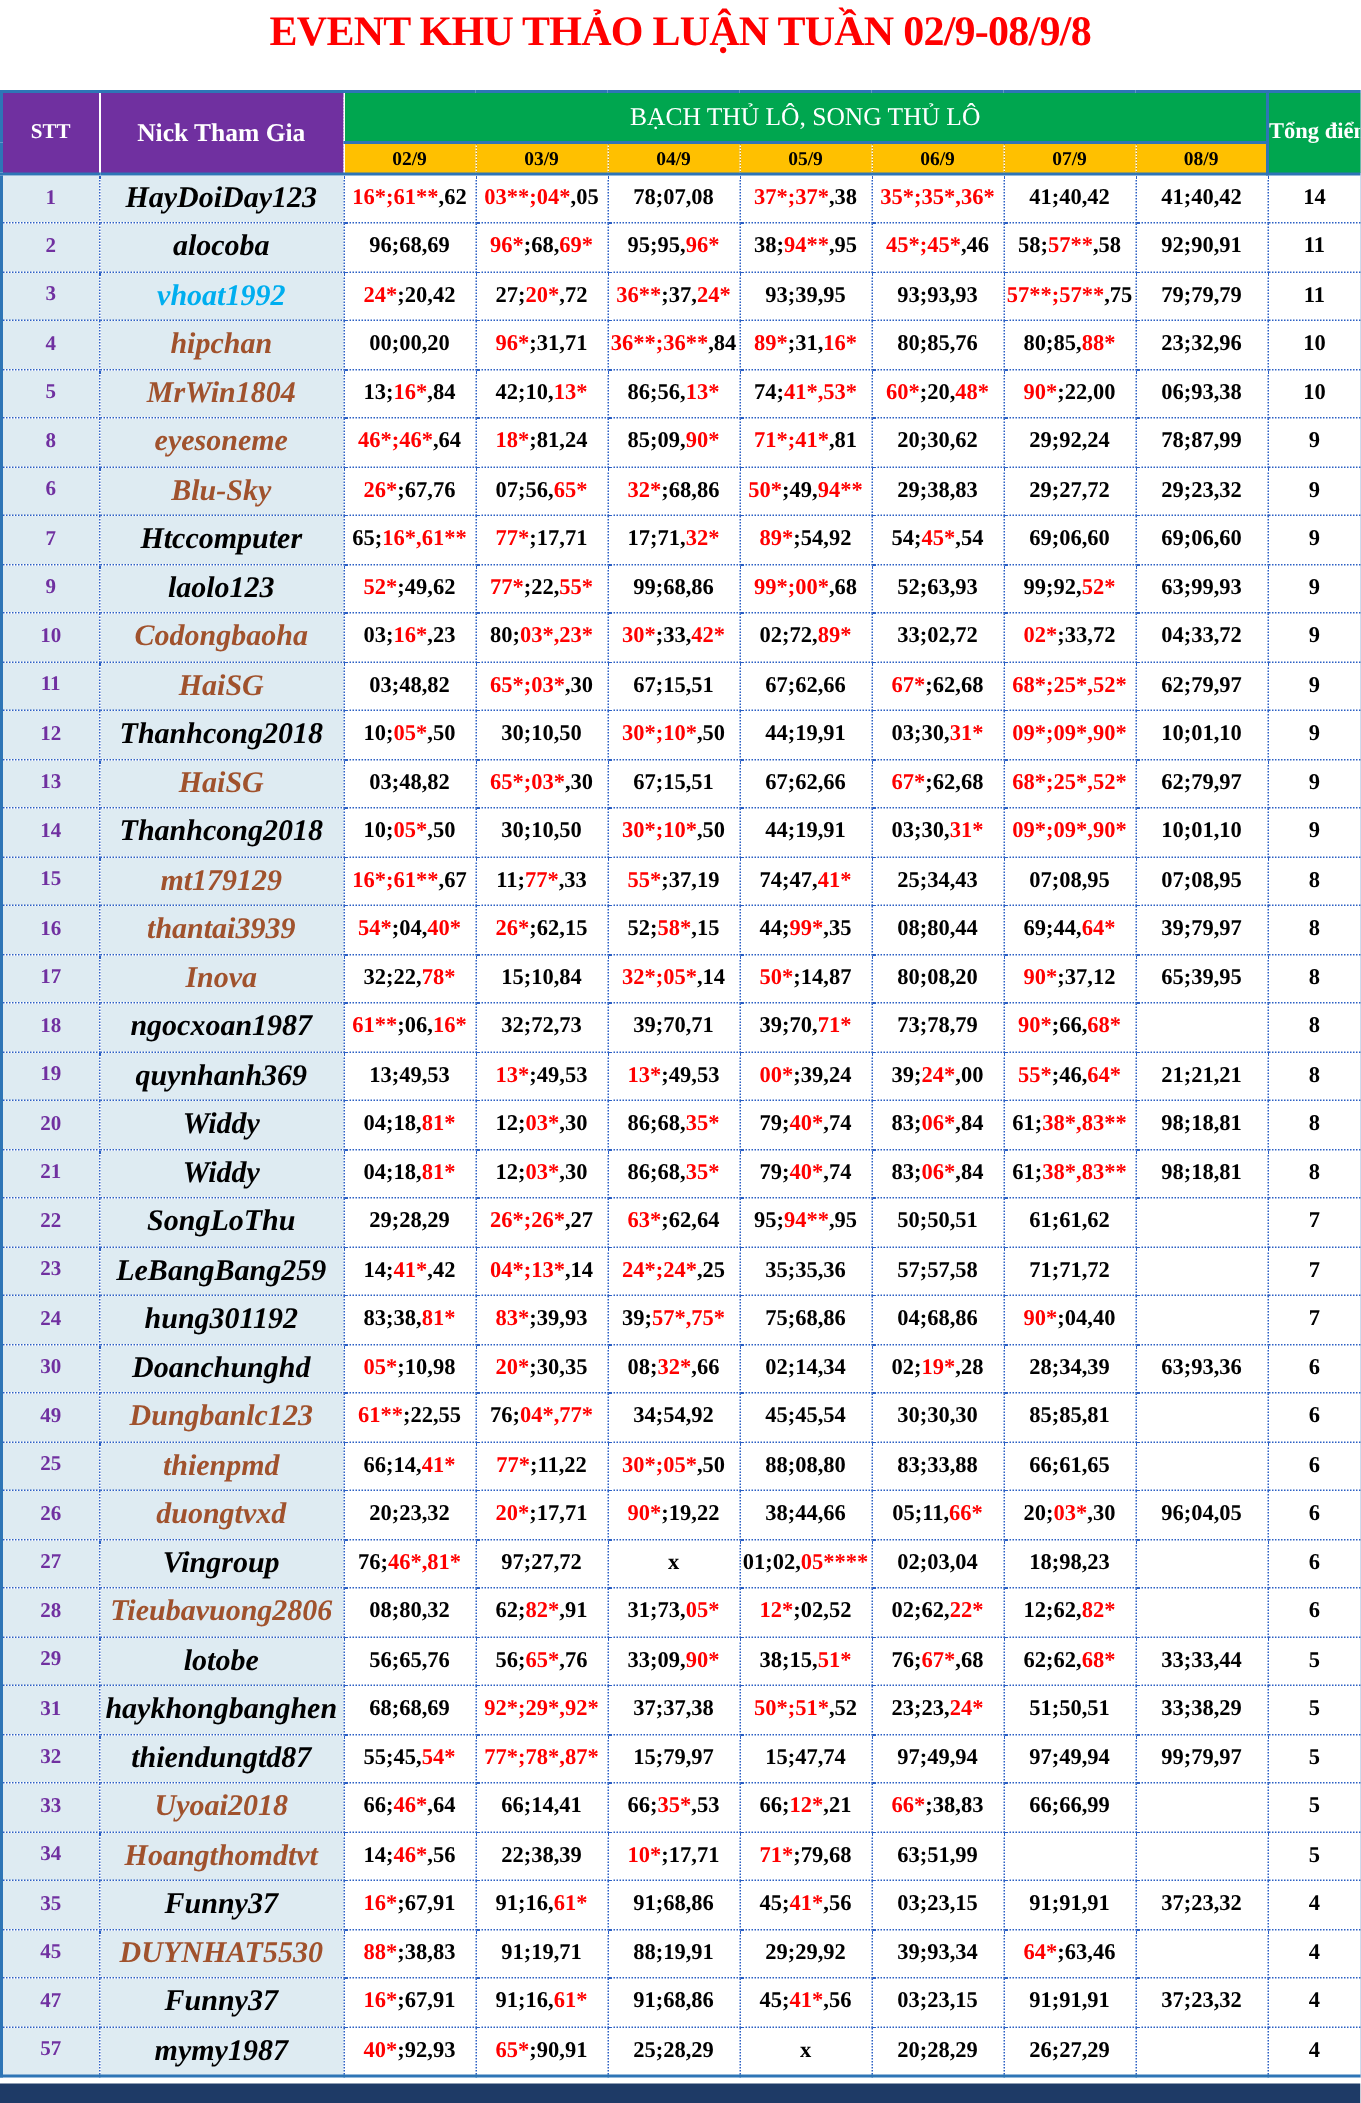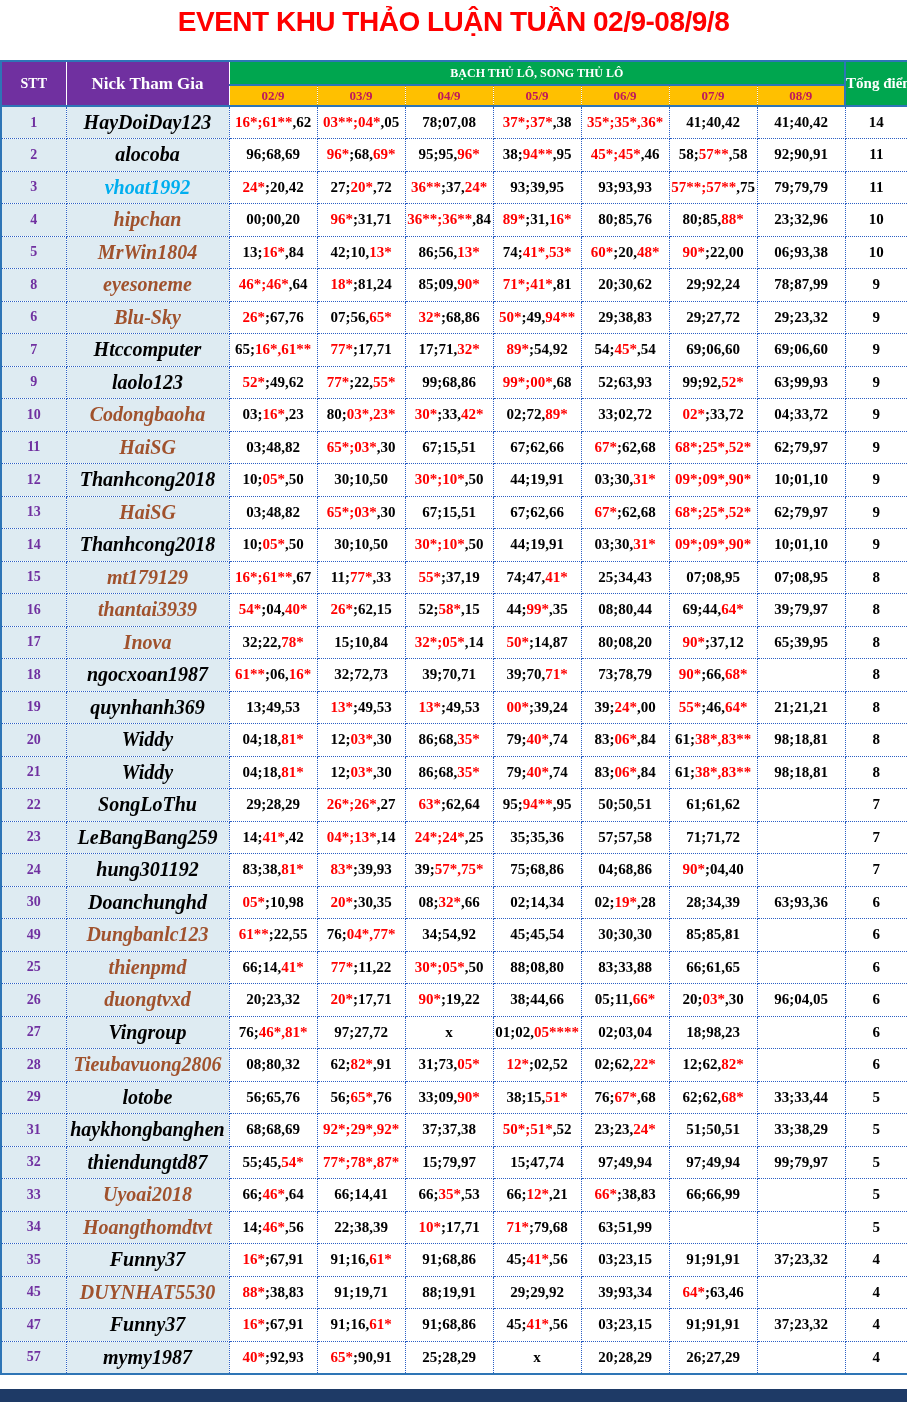--- a/index.html
+++ b/index.html
@@ -18,46 +18,46 @@
   }
   *{box-sizing:border-box;}
   html,body{margin:0;padding:0;}
   body{
     width:907px;height:1402px;background:#ffffff;position:relative;
     font-family:"Liberation Serif","DejaVu Serif",serif;overflow:hidden;
   }
   .page-title{
     position:absolute;top:6px;left:0;width:907px;text-align:center;
     color:var(--title-red,#f00);font-weight:bold;font-size:28px;letter-spacing:-0.5px;
-    font-family:Liberation Sans, sans-serif;
+    font-family:Liberation Serif, serif;
   }
   table.score-table{
     position:absolute;top:60px;left:0;width:907px;
     border-collapse:collapse;table-layout:fixed;
     border:2px solid var(--border-blue,#2E75B6);
   }
   col.c-stt{width:65px;} col.c-nick{width:163px;} col.c-date{width:88px;} col.c-total{width:63px;}
   th,td{padding:0;overflow:hidden;white-space:nowrap;}
   thead th{border:1px dotted rgba(255,255,255,.85);}
   th.h-stt,th.h-nick{
     background:var(--header-purple,#7030A0);color:#ffffff;font-weight:bold;
     border-bottom:2px solid var(--border-blue,#2E75B6);
   }
   th.h-stt{font-size:14px;margin-top:44px;}
   th.h-nick{font-size:17px;margin-left:44px;}
   th.h-group{
-    background:var(--header-green,#00A64F);color:#ffffff;font-weight:bold;font-size:12px;
-    height:24px;border-bottom:2px solid var(--border-blue,#2E75B6);
+    background:var(--header-green,#00A64F);color:#ffffff;font-weight:normal;font-size:17px;
+    height:34px;border-bottom:2px solid var(--border-blue,#2E75B6);
   }
   th.h-total{
     background:var(--header-green,#00A64F);color:#ffffff;font-weight:bold;font-size:15px;
     border-bottom:2px solid var(--border-blue,#2E75B6);border-left:2px solid var(--border-blue,#2E75B6);
   }
   th.date-th{
-    background:var(--header-yellow,#FFC000);color:#be185d;font-weight:bold;font-size:13px;
+    background:var(--header-yellow,#FFC000);color:#000000;font-weight:bold;font-size:13px;
     height:21px;border:1px dotted #d49c00;border-bottom:2px solid var(--border-blue,#2E75B6);
   }
   tbody td{
     height:32.5px;text-align:center;vertical-align:middle;font-weight:bold;font-size:15px;
     border:1px dotted var(--dot-blue,#2B5FC4);color:#000000;
   }
   td.stt-cell{background:var(--row-label-bg,#DEEBF2);color:var(--stt-purple,#7030A0);font-size:14px;}
   td.nick-cell{background:var(--row-label-bg,#DEEBF2);font-size:20px;font-style:italic;}
   td.nick-black{color:#000000;}
   td.nick-brown{color:var(--nick-brown,#A0522D);}

